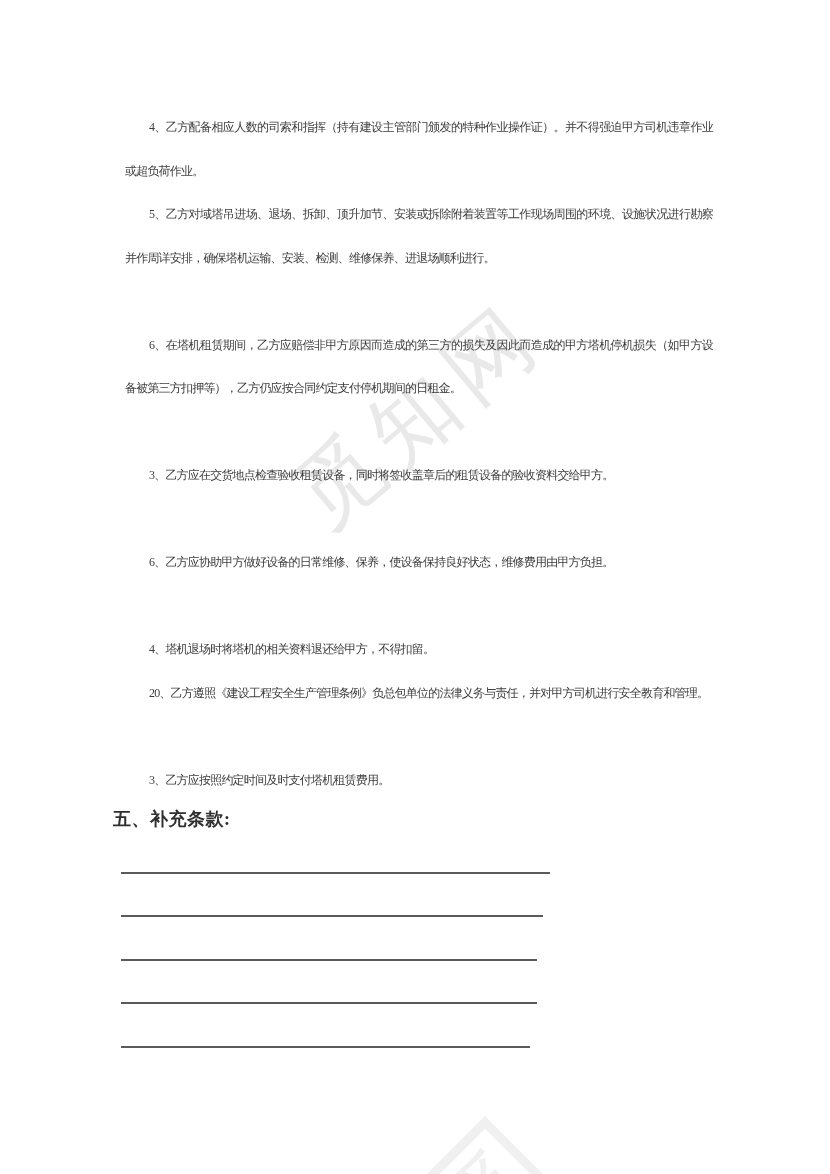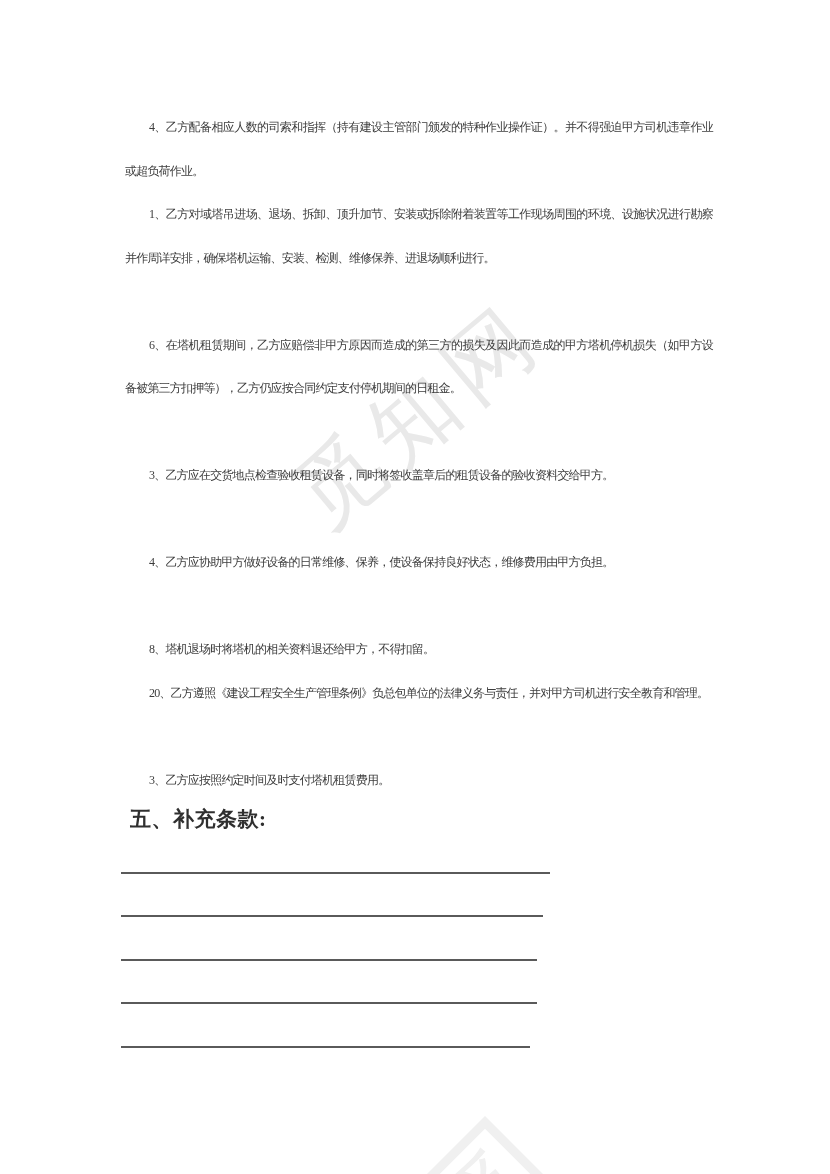--- a/index.html
+++ b/index.html
@@ -11,22 +11,22 @@
     font-family:"Liberation Serif","DejaVu Serif",serif;
   }
   .textlayer{filter:blur(0.3px);}
   .clause{
     position:absolute;left:121px;width:588px;margin:4px;
     font-size:12px;line-height:43.5px;color:#3c3c3c;
     text-align:justify;text-justify:inter-character;
     text-indent:2em;letter-spacing:-0.8px;
   }
   .section-heading{
-    position:absolute;left:130px;width:588px;margin:0;
-    font-size:21px;line-height:43.5px;color:#2f2f2f;
+    position:absolute;left:113px;width:588px;margin:0;
+    font-size:18px;line-height:43.5px;color:#2f2f2f;
     font-weight:bold;letter-spacing:0.5px;
   }
   .blank-line{
     position:absolute;left:121px;height:43.5px;
   }
   .blank-line .rule{
     position:absolute;left:0;top:30px;height:2px;
     background:#5a5a5a;display:block;
   }
   .watermark-center{
@@ -67,29 +67,29 @@
 
   <div class="watermark-logo">
     <div class="wm-diamond"></div>
     <div class="wm-glyph">觅</div>
   </div>
 
   <div class="textlayer">
 
     <p class="clause" style="top:102px">4、乙方配备相应人数的司索和指挥（持有建设主管部门颁发的特种作业操作证）。并不得强迫甲方司机违章作业或超负荷作业。</p>
 
-    <p class="clause" style="top:189px">1、乙方对域塔吊进场、退场、拆卸、顶升加节、安装或拆除附着装置等工作现场周围的环境、设施状况进行勘察并作周详安排，确保塔机运输、安装、检测、维修保养、进退场顺利进行。</p>
+    <p class="clause" style="top:189px">5、乙方对域塔吊进场、退场、拆卸、顶升加节、安装或拆除附着装置等工作现场周围的环境、设施状况进行勘察并作周详安排，确保塔机运输、安装、检测、维修保养、进退场顺利进行。</p>
 
     <p class="clause" style="top:319.5px">6、在塔机租赁期间，乙方应赔偿非甲方原因而造成的第三方的损失及因此而造成的甲方塔机停机损失（如甲方设备被第三方扣押等），乙方仍应按合同约定支付停机期间的日租金。</p>
 
     <p class="clause" style="top:450px">3、乙方应在交货地点检查验收租赁设备，同时将签收盖章后的租赁设备的验收资料交给甲方。</p>
 
-    <p class="clause" style="top:537px">4、乙方应协助甲方做好设备的日常维修、保养，使设备保持良好状态，维修费用由甲方负担。</p>
+    <p class="clause" style="top:537px">6、乙方应协助甲方做好设备的日常维修、保养，使设备保持良好状态，维修费用由甲方负担。</p>
 
-    <p class="clause" style="top:624px">8、塔机退场时将塔机的相关资料退还给甲方，不得扣留。</p>
+    <p class="clause" style="top:624px">4、塔机退场时将塔机的相关资料退还给甲方，不得扣留。</p>
 
     <p class="clause" style="top:667.5px">20、乙方遵照《建设工程安全生产管理条例》负总包单位的法律义务与责任，并对甲方司机进行安全教育和管理。</p>
 
     <p class="clause" style="top:754.5px">3、乙方应按照约定时间及时支付塔机租赁费用。</p>
 
     <h3 class="section-heading" style="top:798px">五、补充条款:</h3>
 
     <div class="blank-line" style="top:841.5px">
       <span class="rule" style="width:429px"></span>
     </div>

